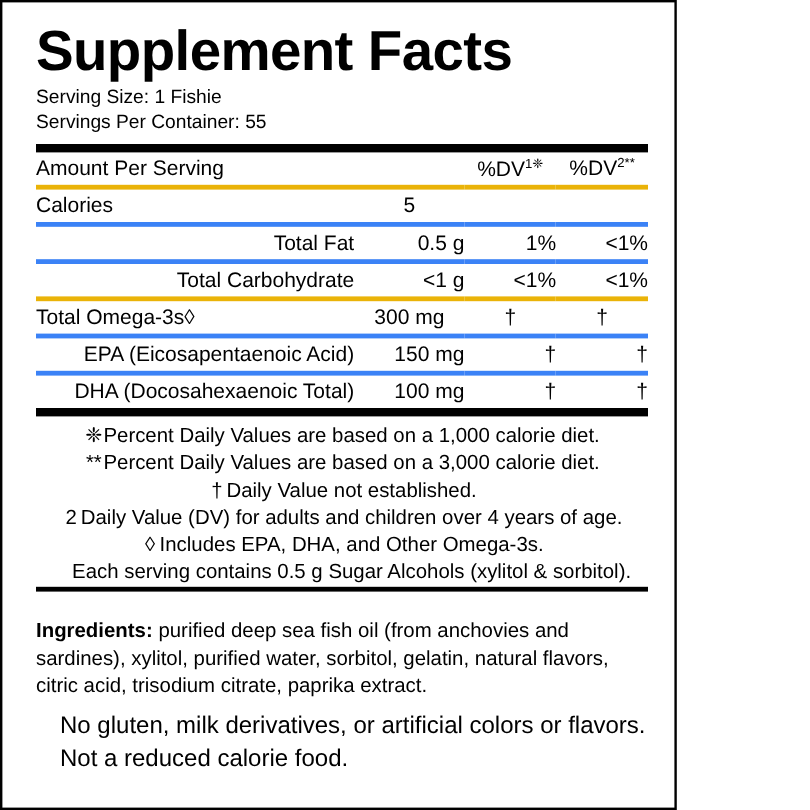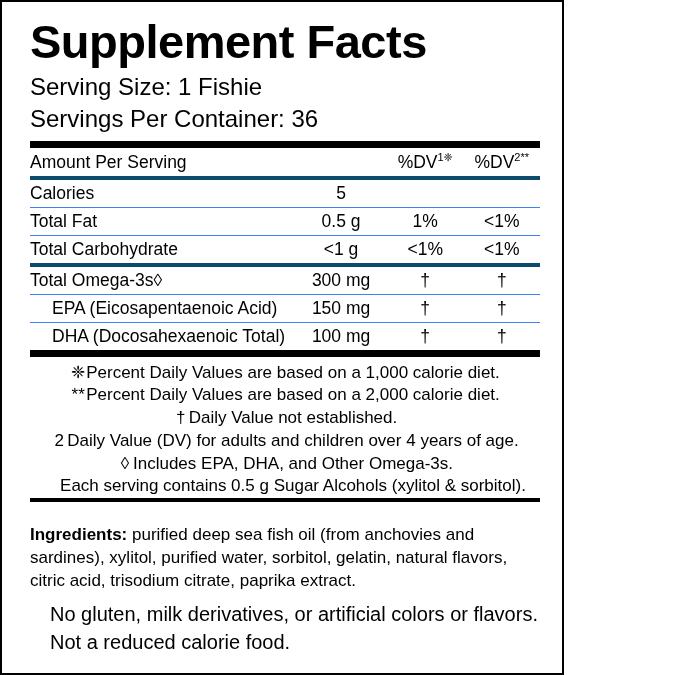--- a/index.html
+++ b/index.html
@@ -26,21 +26,21 @@
   .title {
     font-size: 47px;
     font-weight: 700;
     letter-spacing: -0.5px;
     line-height: 1.0;
     margin: 6px 0 6px 0;
     white-space: nowrap;
   }
   
   .serving-line {
-    font-size: 24px;
+    font-size: 16px;
     line-height: 1.33;
     white-space: nowrap;
   }
   
   .rule-thick {
     border-top: 7px solid #000;
     margin-top: 6px;
   }
   .rule-med {
     border-top: 4px solid #000;
@@ -66,22 +66,22 @@
   .hdr td {
     font-weight: 400;
     padding-bottom: 5px;
     padding-top: 4px;
   }
   .hdr .sup {
     font-size: 11px;
     vertical-align: super;
   }
   .indent { padding-left: 22px !important; }
-  tr.line-thin > td { border-top: 1px solid #3b82f6; }
-  tr.line-med  > td { border-top: 4px solid #0c4a6e; }
+  tr.line-thin > td { border-top: 4px solid #3b82f6; text-align: right; }
+  tr.line-med  > td { border-top: 4px solid #eab308; }
   
   .footnotes {
     padding-top: 5px;
     font-size: 17px;
     line-height: 1.34;
   }
   .fn {
     white-space: nowrap;
     display: block;
     text-align: center;
@@ -106,21 +106,21 @@
   }
 </style>
 </head>
 <body>
 
 <div id="panel">
 
   <div class="title">Supplement Facts</div>
 
   <div class="serving-line">Serving Size: 1 Fishie</div>
-  <div class="serving-line">Servings Per Container: 36</div>
+  <div class="serving-line">Servings Per Container: 55</div>
 
   <div class="rule-thick"></div>
 
   <table class="nutri">
     <tbody>
       <tr class="hdr">
         <td class="col-name">Amount Per Serving</td>
         <td class="col-amt"></td>
         <td class="col-dv1"><span>%DV</span><span class="sup">1❈</span></td>
         <td class="col-dv2"><span>%DV</span><span class="sup">2**</span></td>
@@ -167,21 +167,21 @@
         <td class="col-dv1">†</td>
         <td class="col-dv2">†</td>
       </tr>
     </tbody>
   </table>
 
   <div class="rule-bottom"></div>
 
   <div class="footnotes">
     <span class="fn"><span class="mark">❈</span><span>Percent Daily Values are based on a 1,000 calorie diet.</span></span>
-    <span class="fn"><span class="mark">**</span><span>Percent Daily Values are based on a 2,000 calorie diet.</span></span>
+    <span class="fn"><span class="mark">**</span><span>Percent Daily Values are based on a 3,000 calorie diet.</span></span>
     <span class="fn"><span class="mark">†</span><span>Daily Value not established.</span></span>
     <span class="fn"><span class="mark">2</span><span>Daily Value (DV) for adults and children over 4 years of age.</span></span>
     <span class="fn"><span class="mark">◊</span><span>Includes EPA, DHA, and Other Omega-3s.</span></span>
     <span class="fn"><span class="mark"></span><span>Each serving contains 0.5 g Sugar Alcohols (xylitol &amp; sorbitol).</span></span>
   </div>
 
   <div class="rule-med"></div>
 
   <div class="ing-block">
     <b>Ingredients:</b><span> purified deep sea fish oil (from anchovies and sardines), xylitol, purified water, sorbitol, gelatin, natural flavors, citric acid, trisodium citrate, paprika extract.</span>

